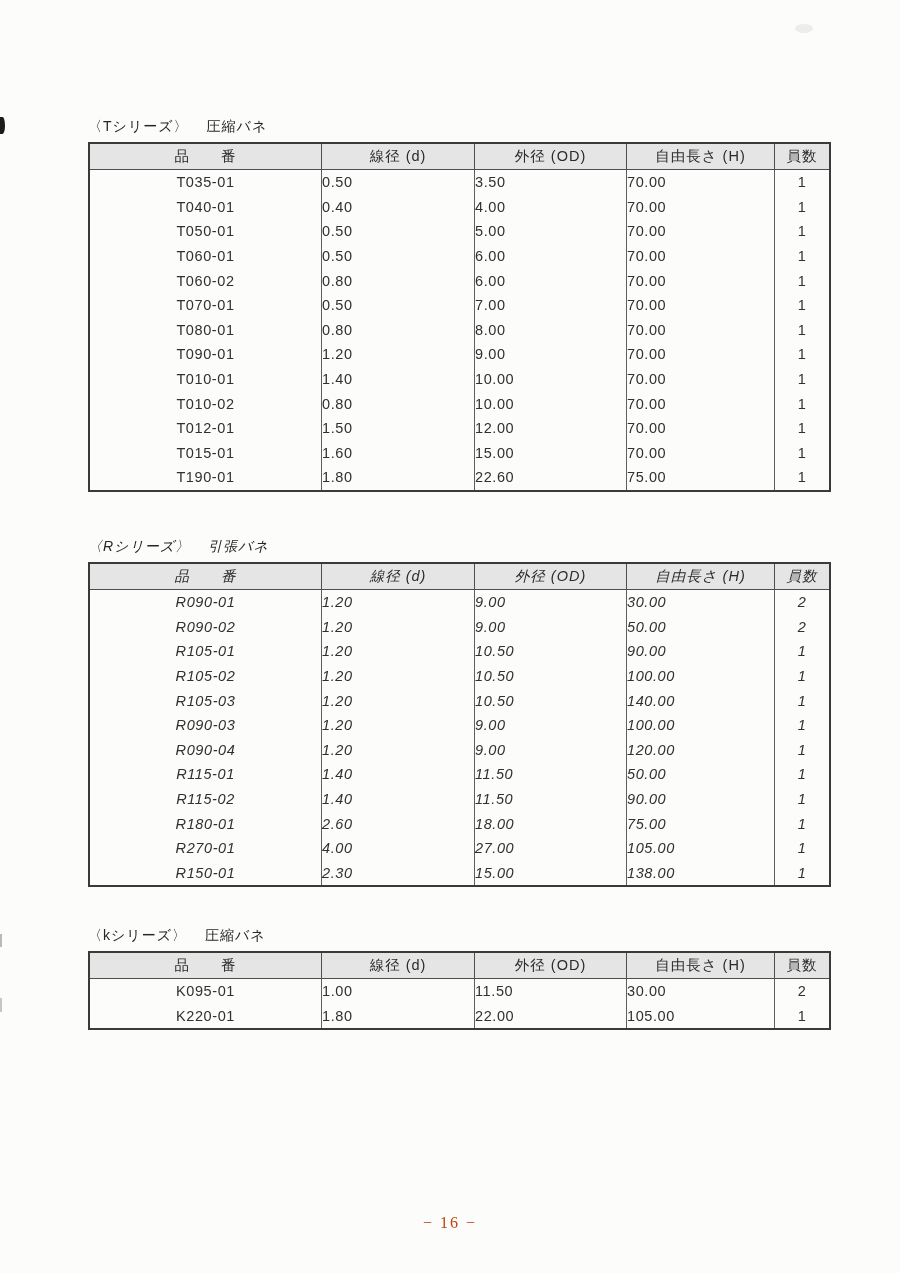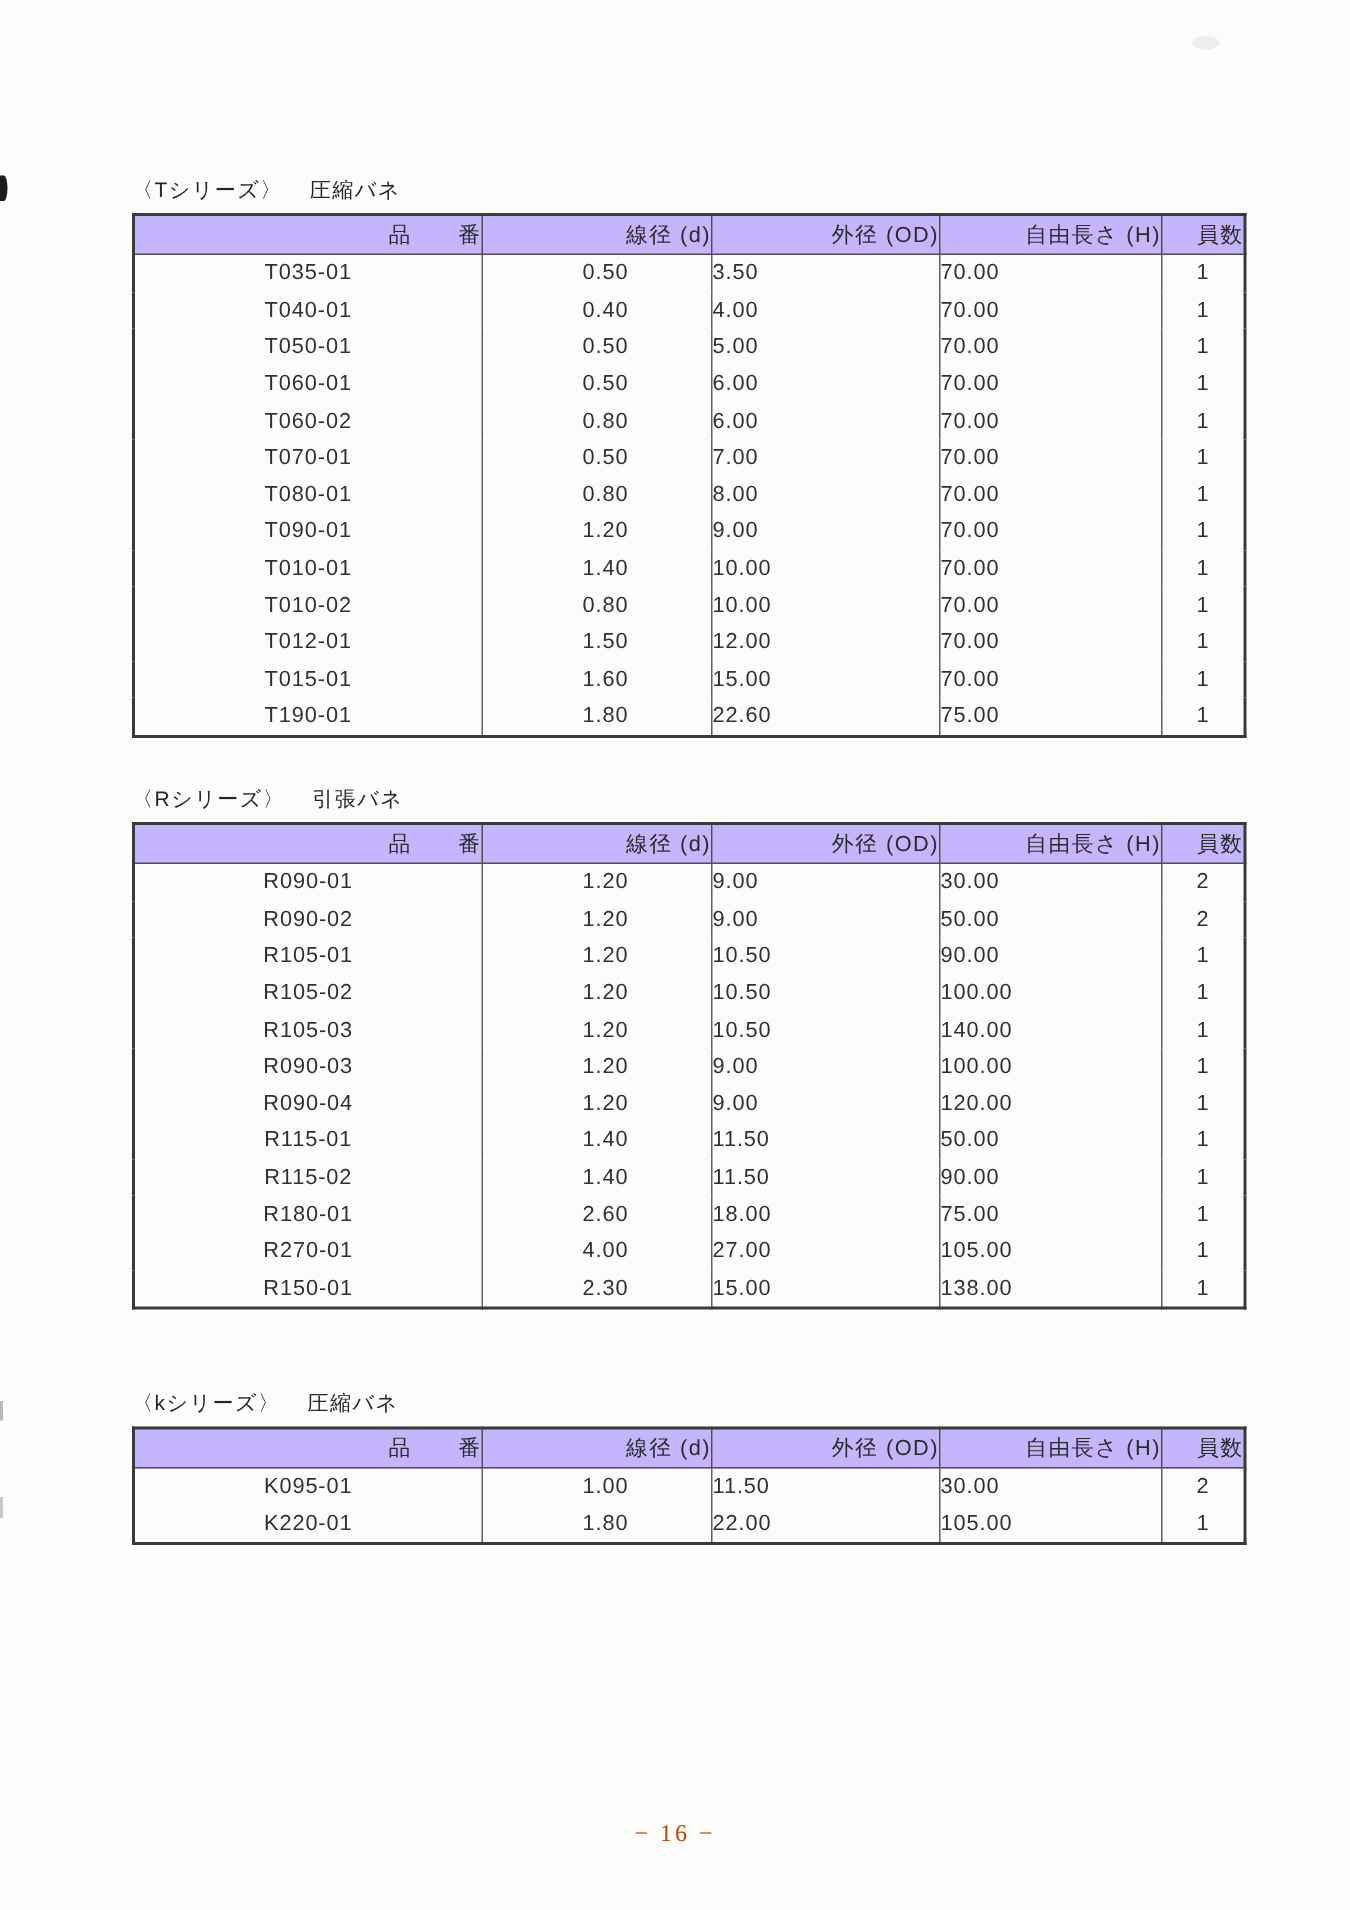--- a/index.html
+++ b/index.html
@@ -10,65 +10,65 @@
     color: #2f2f2f;
     position: relative;
     overflow: hidden;
   }
   .table-block {
     position: absolute;
     left: 88px;
     width: 741px;
   }
   #block-t { top: 117px; }
-  #block-r { top: 523px; }
+  #block-r { top: 537px; font-style: italic; }
   #block-k { top: 926px; }
   .table-title {
     font-size: 14px;
     line-height: 19px;
     margin-bottom: 6px;
     color: #262626;
     letter-spacing: 1px;
     display: flex;
   }
   .table-title .type-label { margin-left: 18px; }
   table.spec-table {
     border-collapse: collapse;
     table-layout: fixed;
     width: 741px;
     border: 2px solid #3a3a3a;
   }
   table.spec-table th {
-    background: #c4b5fd;
+    background: #e5e5e5;
     font-weight: normal;
     font-size: 14.5px;
     height: 25px;
     border: 1px solid #4e4e4e;
-    text-align: right;
+    text-align: center;
     letter-spacing: 1px;
     color: #2b2b2b;
     padding: 0;
   }
   table.spec-table td {
     font-size: 14.5px;
     height: 24.6px;
     border-left: 1px solid #5f5f5f;
     border-right: 1px solid #5f5f5f;
     border-top: none; border-bottom: none;
     padding: 0;
     letter-spacing: 0.6px;
     color: #303030;
   }
   table.spec-table th:nth-child(1) { width: 231px; }
   table.spec-table th:nth-child(2) { width: 152px; }
   table.spec-table th:nth-child(3) { width: 151px; }
   table.spec-table th:nth-child(4) { width: 147px; }
   table.spec-table th:nth-child(5) { width: 54px; }
   table.spec-table td:nth-child(1) { text-align: center; }
-  table.spec-table td:nth-child(2) { text-align: right; padding-right: 55px; }
+  table.spec-table td:nth-child(2) { text-align: left; padding-right: 55px; }
   table.spec-table td:nth-child(3) { padding-right: 52px; }
   table.spec-table td:nth-child(4) { text-align: left; padding-right: 38px; }
   table.spec-table td:nth-child(5) { text-align: center; }
   .page-number {
     position: absolute;
     top: 1214px;
     left: 0; width: 900px;
     text-align: center;
     font-family: "Liberation Serif", "DejaVu Serif", serif;
     font-size: 16px;

